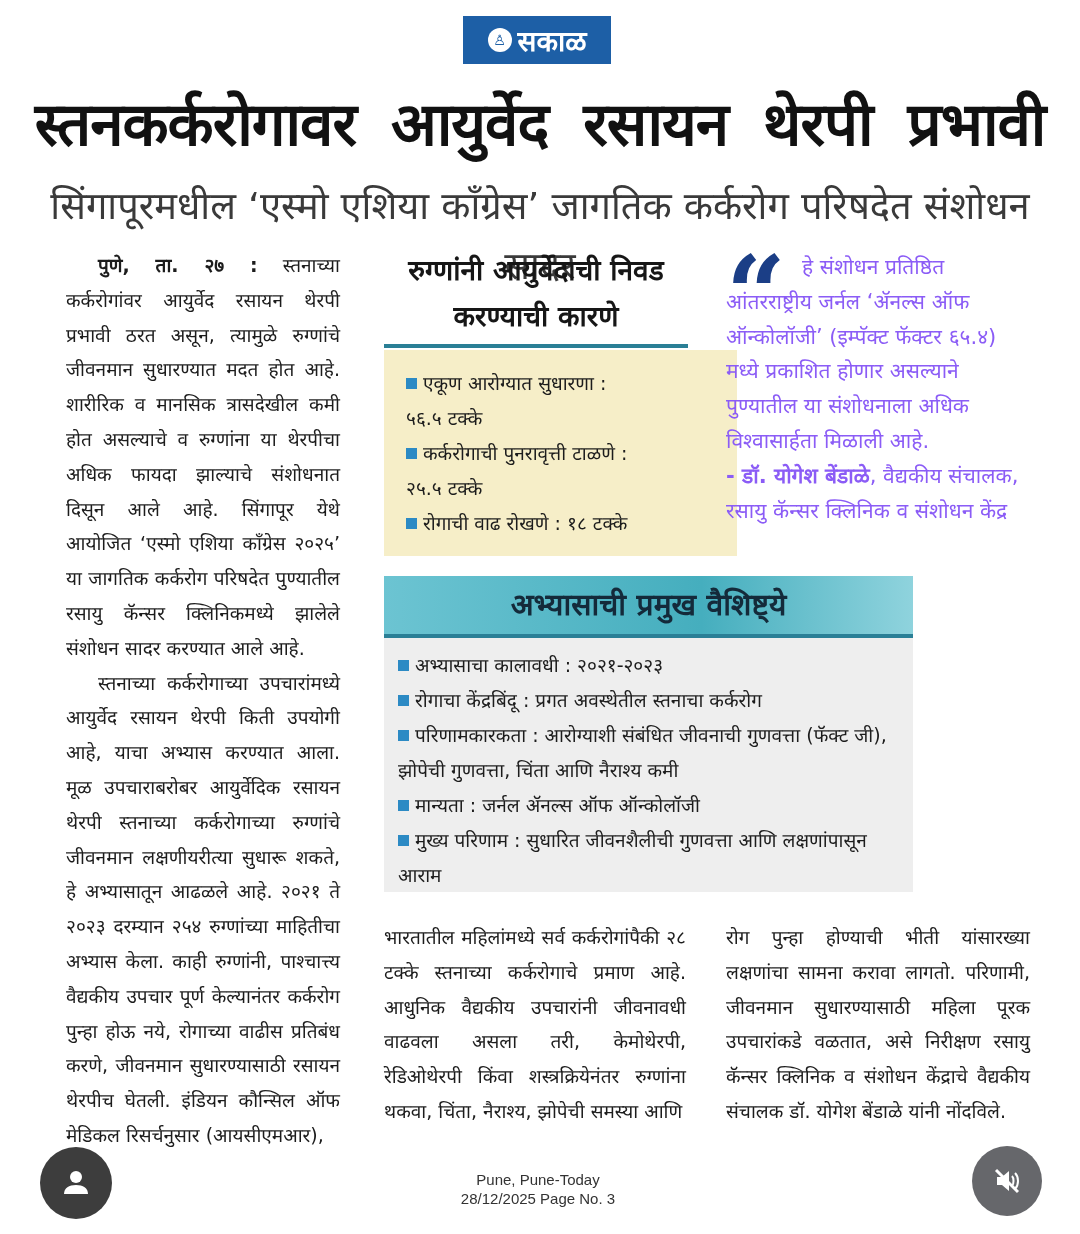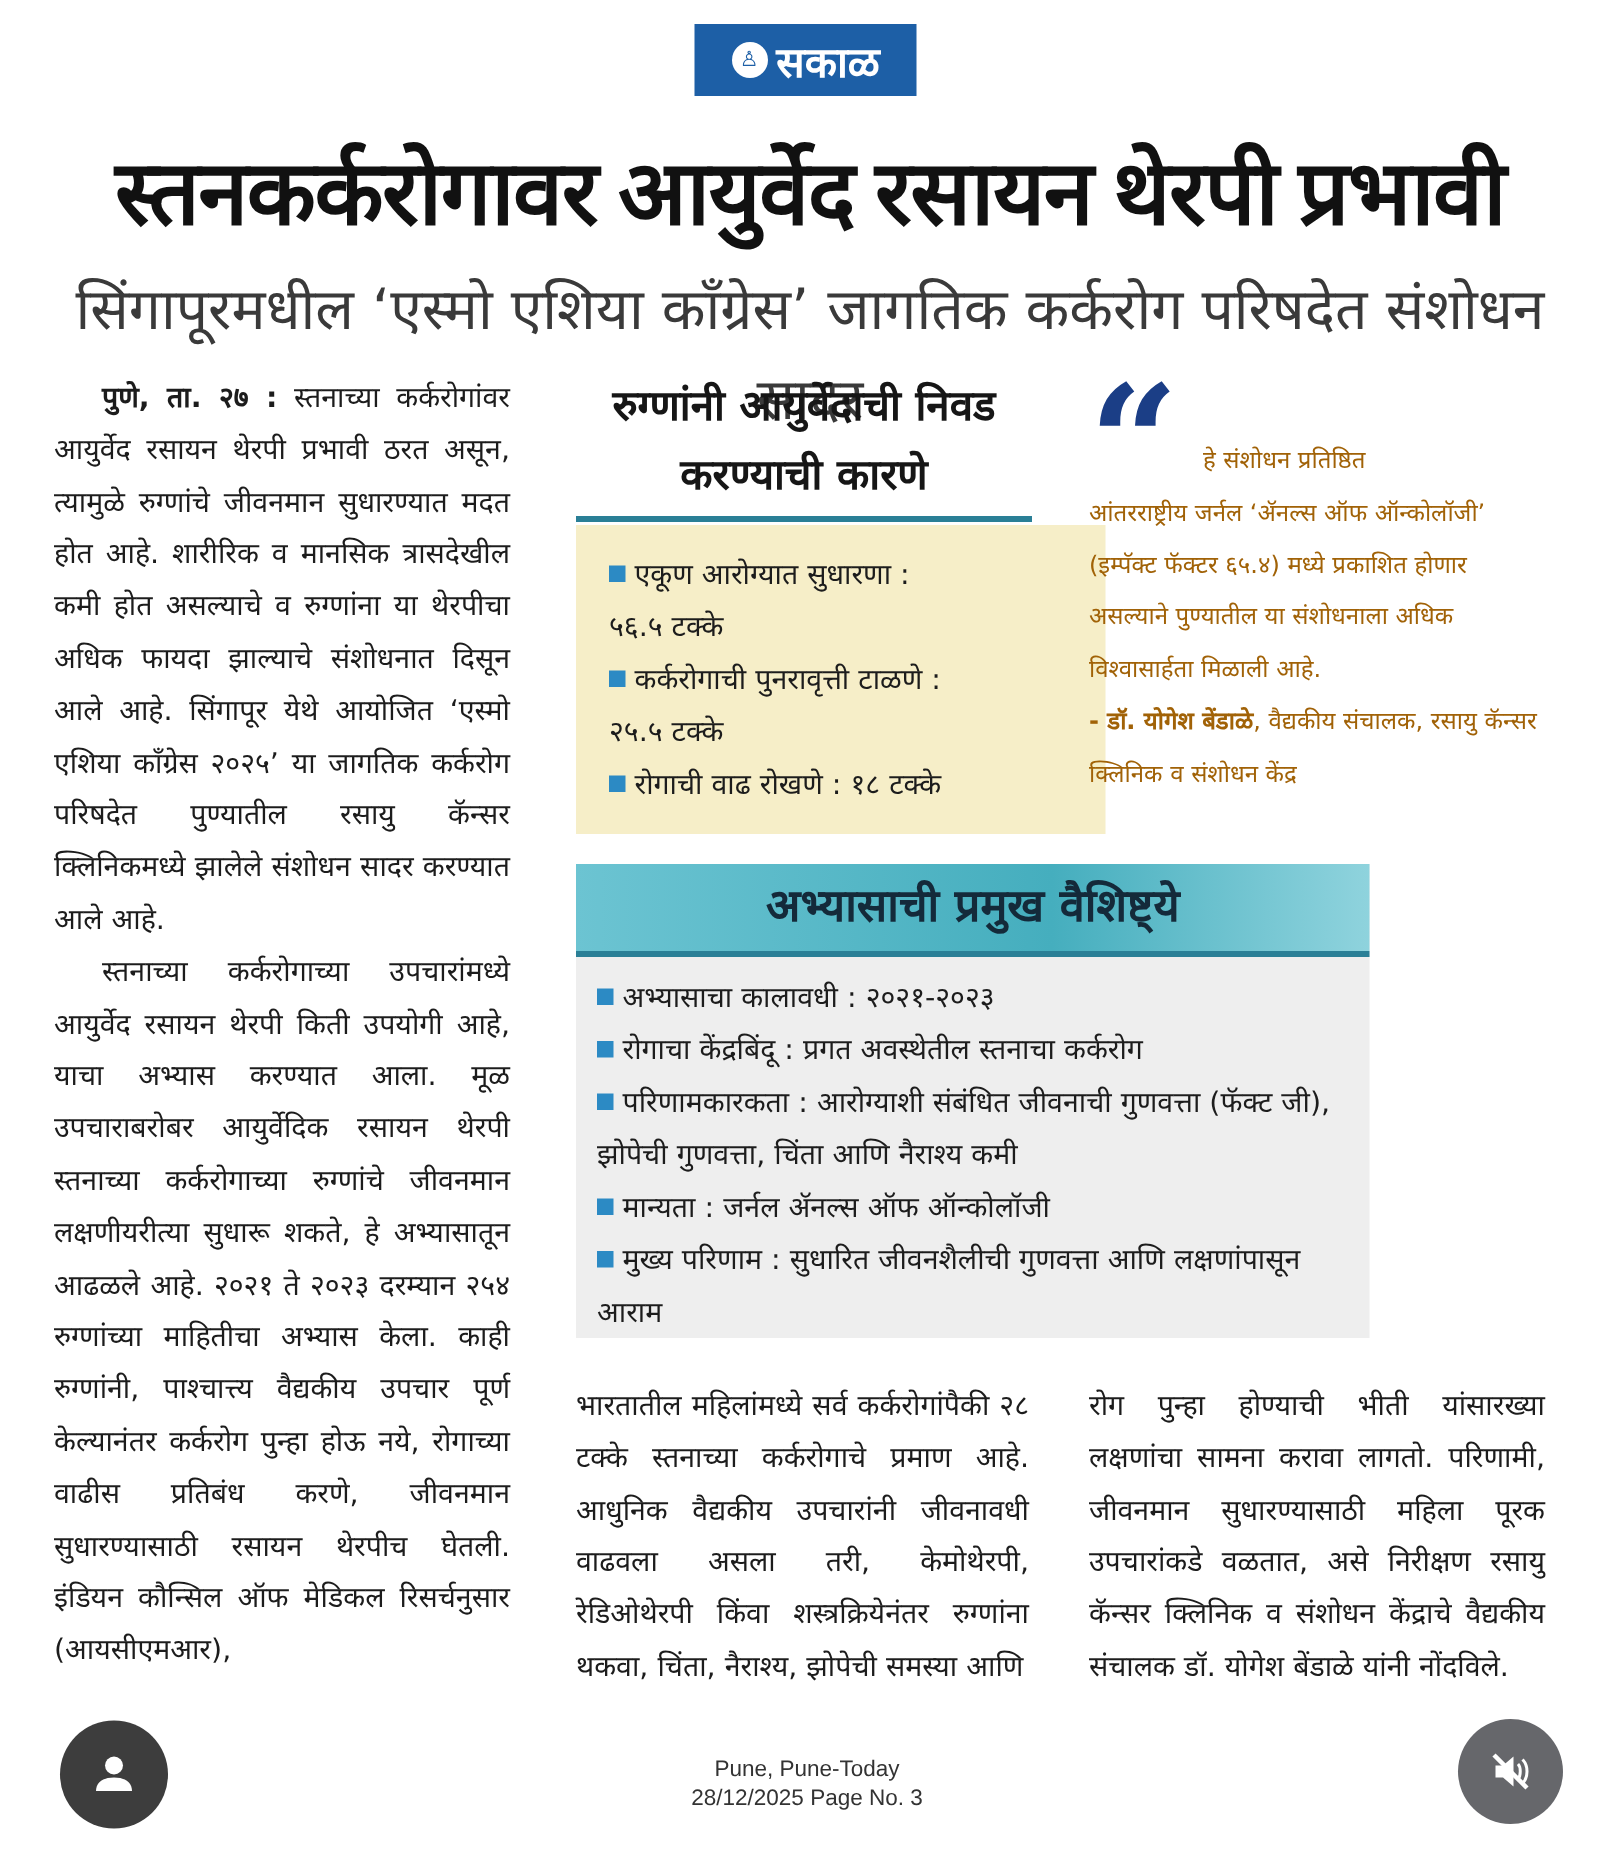--- a/index.html
+++ b/index.html
@@ -12,31 +12,31 @@
     background:#1d5fa6; display:flex; align-items:center; justify-content:center; gap:6px;
     color:#fff; font-size:28px; font-weight:bold;
   }
   .logo-emblem {
     width:24px; height:24px; border-radius:50%; background:#fff; display:inline-flex;
     align-items:center; justify-content:center; color:#1d5fa6; font-size:14px;
   }
   .headline {
     position:absolute; left:34px; top:84px; width:1012px; text-align:center;
     font-size:60px; font-weight:bold; letter-spacing:-1px; line-height:90px; color:#111;
-    font-family: Liberation Serif, serif;
+    font-family: Liberation Mono, monospace;
   }
   .subhead {
     position:absolute; left:34px; top:176px; width:1012px; text-align:center;
     font-size:38px; line-height:60px; color:#3a3a3a;
   }
   .col {
     position:absolute; font-size:19px; line-height:34.8px; color:#1c1c1c; text-align:justify;
   }
   .col p { margin:0; }
-  .col .indent { text-indent:32px; }
+  .col .indent { text-indent:32px;margin-left:30px; }
   .col-left { left:36px; top:248px; width:304px; }
   .dateline { font-weight:bold; }
 
   .reasons-title {
     position:absolute; left:384px; top:248px; width:304px; text-align:center;
     font-size:28px; font-weight:bold; line-height:46px; color:#161616;
   }
   .reasons-rule { position:absolute; left:384px; top:344px; width:304px; height:4px; background:#2a7f96; }
   .reasons-box {
     position:absolute; left:384px; top:350px; width:353px; height:206px; background:#f6eec8;
@@ -44,21 +44,21 @@
   }
   .bullet {
     display:inline-block; width:11px; height:11px; background:#2c8ac4; margin-right:6px; vertical-align:1px;
   }
 
   .quote-mark {
     position:absolute; left:726px; top:240px; font-size:104px; line-height:110px; color:#1b3e86;
     font-family:"DejaVu Serif", serif; font-weight:bold; letter-spacing:-10px;
   }
   .quote {
-    position:absolute; left:726px; top:250px; width:300px; font-size:16px; line-height:34.8px; color:#a16207;margin-top:40px;
+    position:absolute; left:726px; top:250px; width:300px; font-size:21px; line-height:34.8px; color:#8b5cf6;
   }
   .quote .l1 { padding-left:76px; display:block; }
   .quote .author { font-weight:bold; }
 
   .features {
     position:absolute; left:384px; top:576px; width:529px; height:316px; background:#eeeeee;
   }
   .features-head {
     height:58px; background:linear-gradient(90deg,#6cc4d2 0%,#45aebe 60%,#8fd3dd 100%);
     border-bottom:4px solid #2a7f96; text-align:center; font-size:30px; font-weight:bold; line-height:58px; color:#142a3a;

